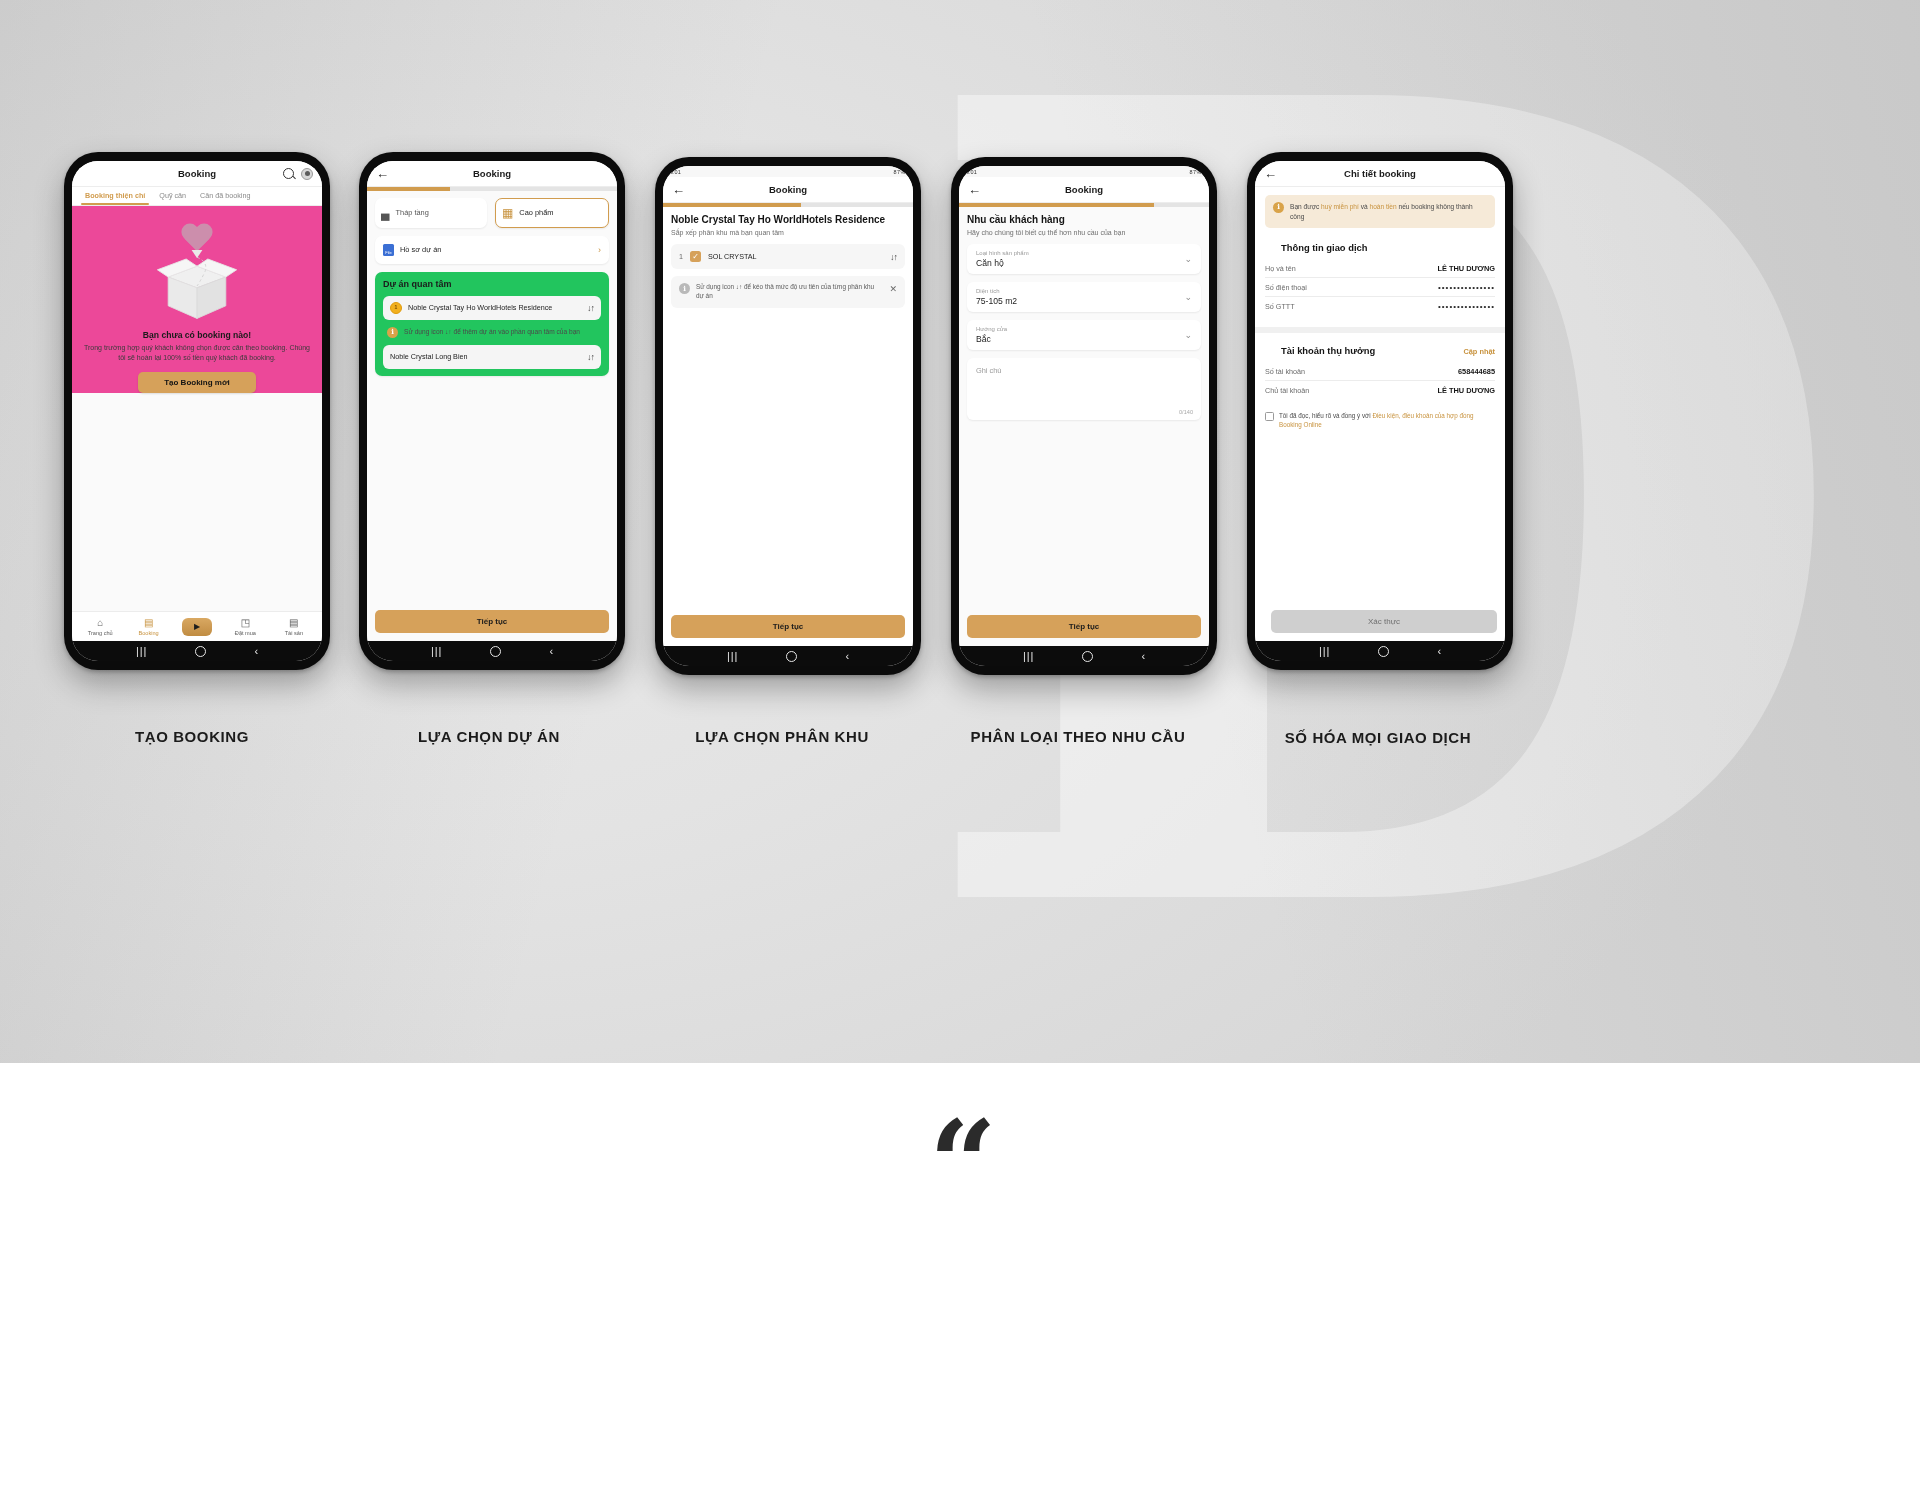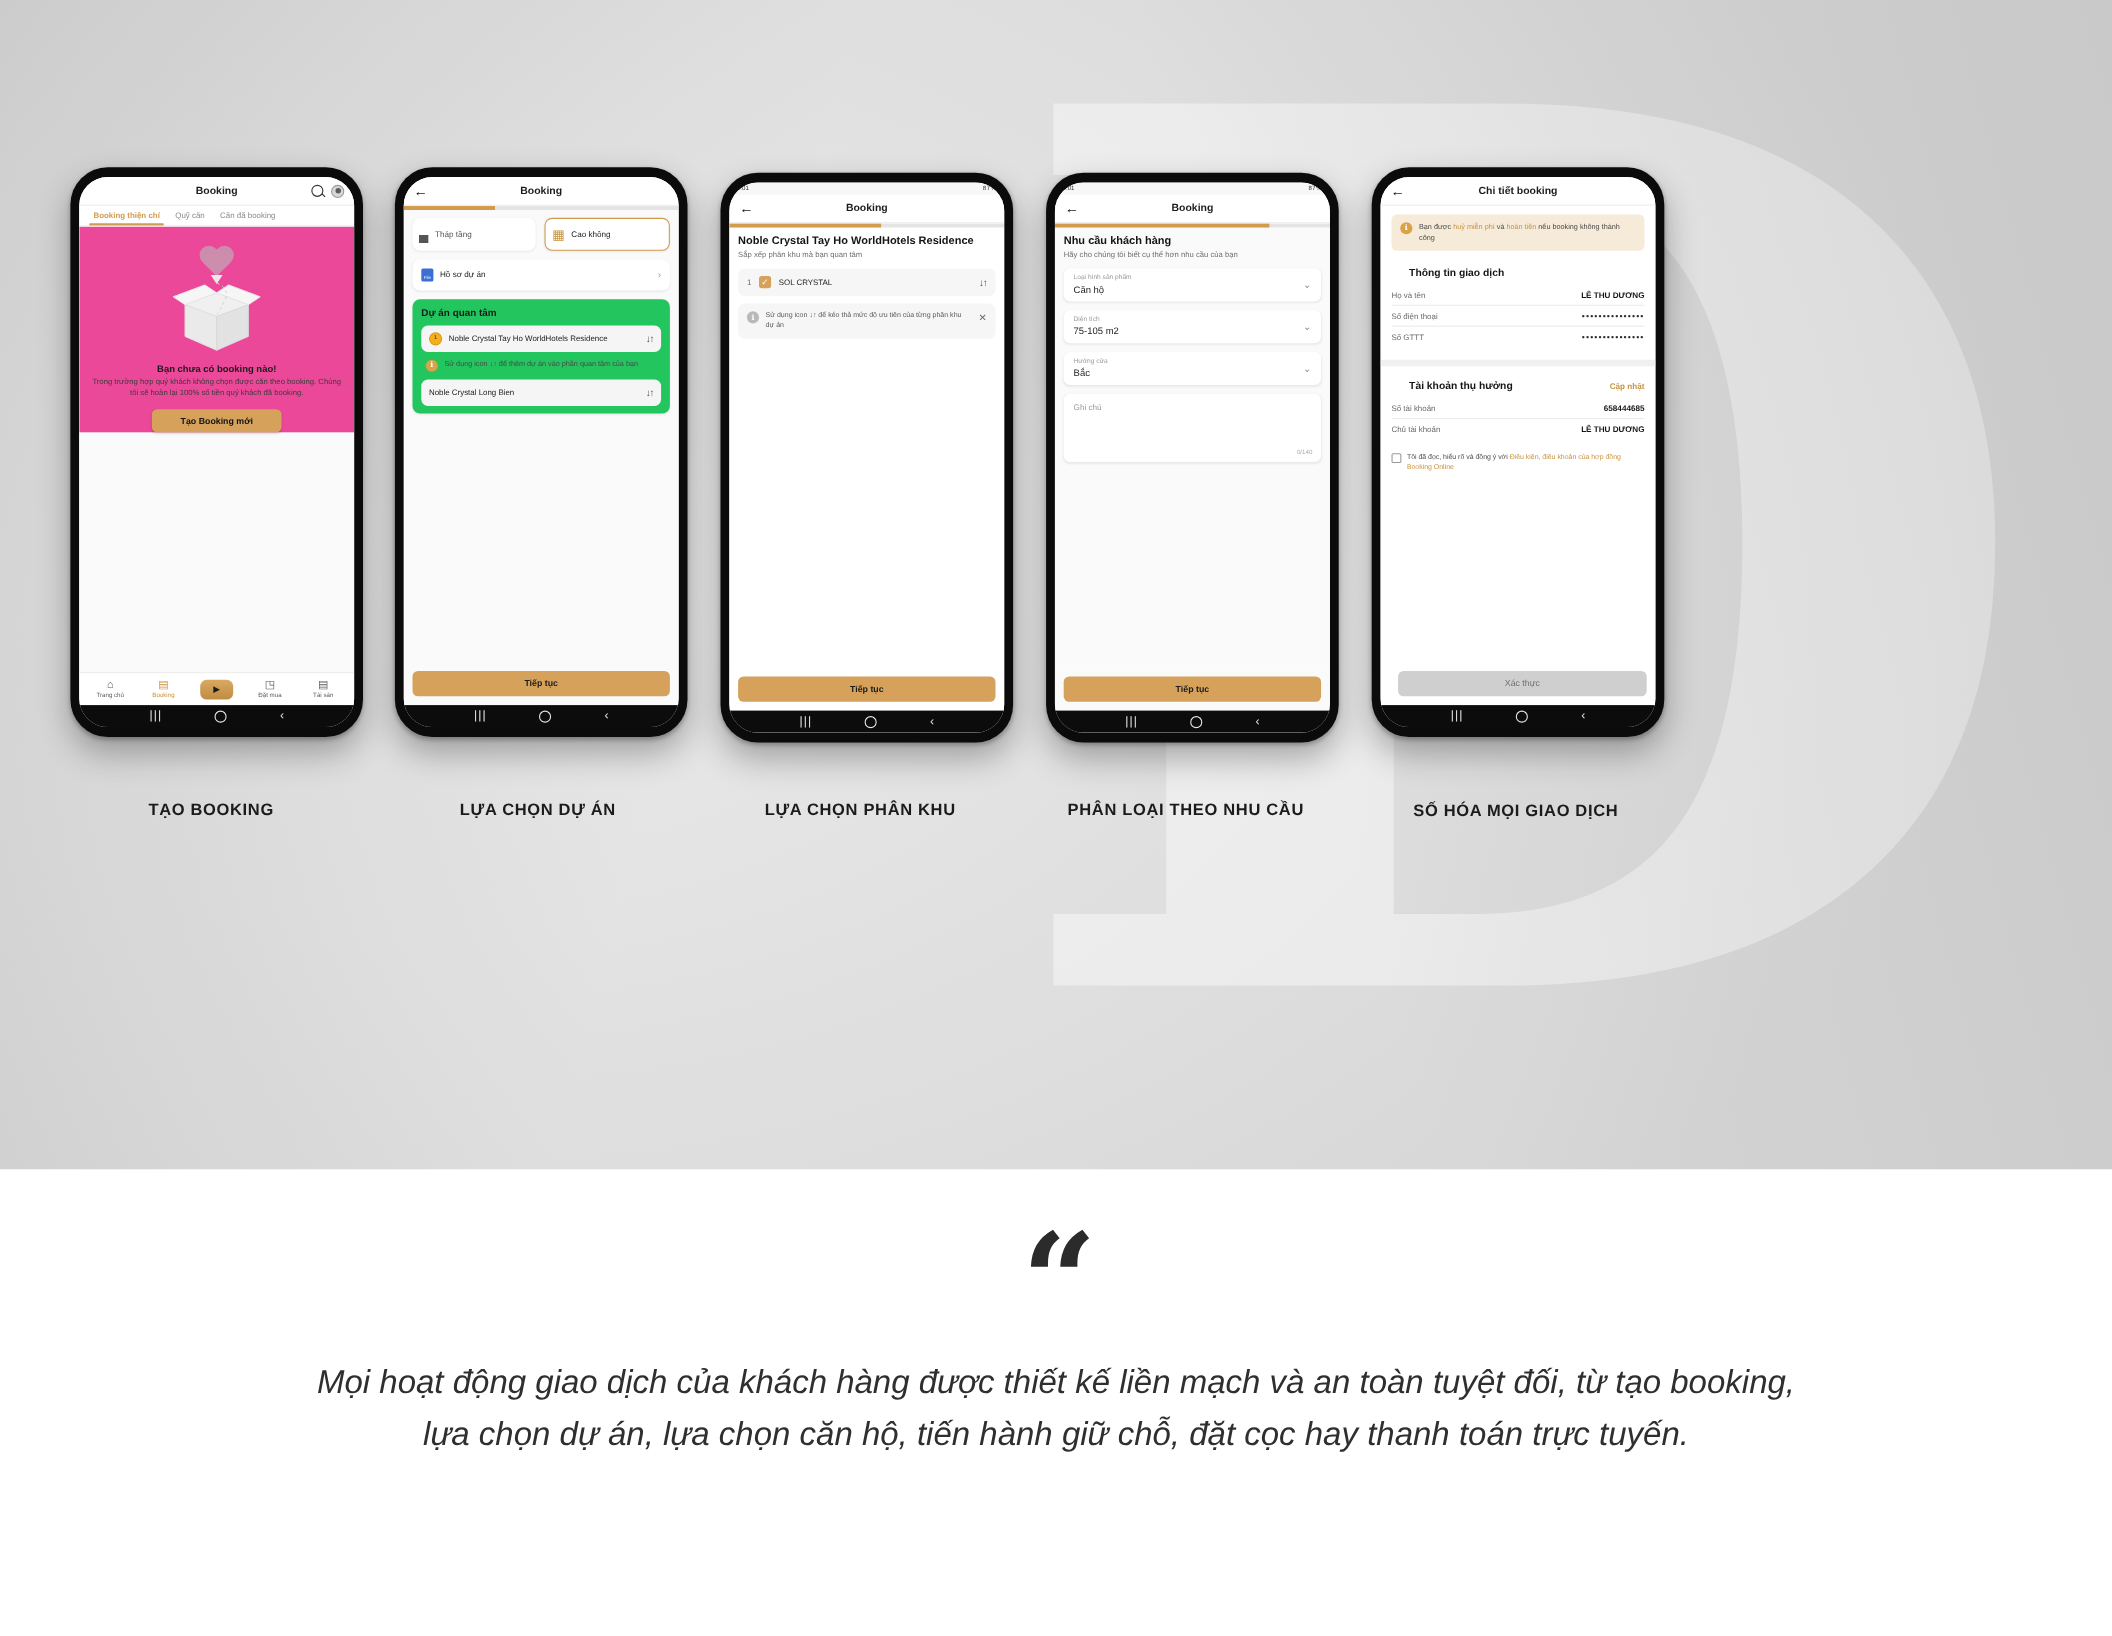--- a/index.html
+++ b/index.html
@@ -280,21 +280,21 @@
           <i style="width:33%"></i>
         </div>
       <div class="body-scroll">
         <div class="seg-row">
           <div class="seg">
             <span class="bld">▄</span>
             <span>Tháp tầng</span>
           </div>
           <div class="seg active">
             <span class="bld" style="color:#c8933f">▦</span>
-            <span>Cao không</span>
+            <span>Cao phẩm</span>
           </div>
         </div>
         <div class="row-link">
           <span class="file-badge">File</span>
           <span>Hồ sơ dự án</span>
           <span class="chev">›</span>
         </div>
         <div class="card">
           <div class="card-title">Dự án quan tâm</div>
           <div class="proj-row">
@@ -466,14 +466,13 @@
         <span class="nav-circle"></span>
         <span>‹</span>
       </div>
     </div>
   </div>
   <div class="caption" style="left:1228px; top:729px;">SỐ HÓA MỌI GIAO DỊCH</div>
 </div>
 
 <div class="quote-sec">
   <div class="qmark">“</div>
-  <div class="qtext">Mọi hoạt động giao dịch của khách hàng được thiết kế liền mạch và an toàn tuyệt đối, từ tạo booking, lựa chọn dự án, lựa chọn căn hộ, tiến hành giữ chỗ, đặt cọc hay thanh toán trực tuyến.</div>
 </div>
 
 </body></html>

